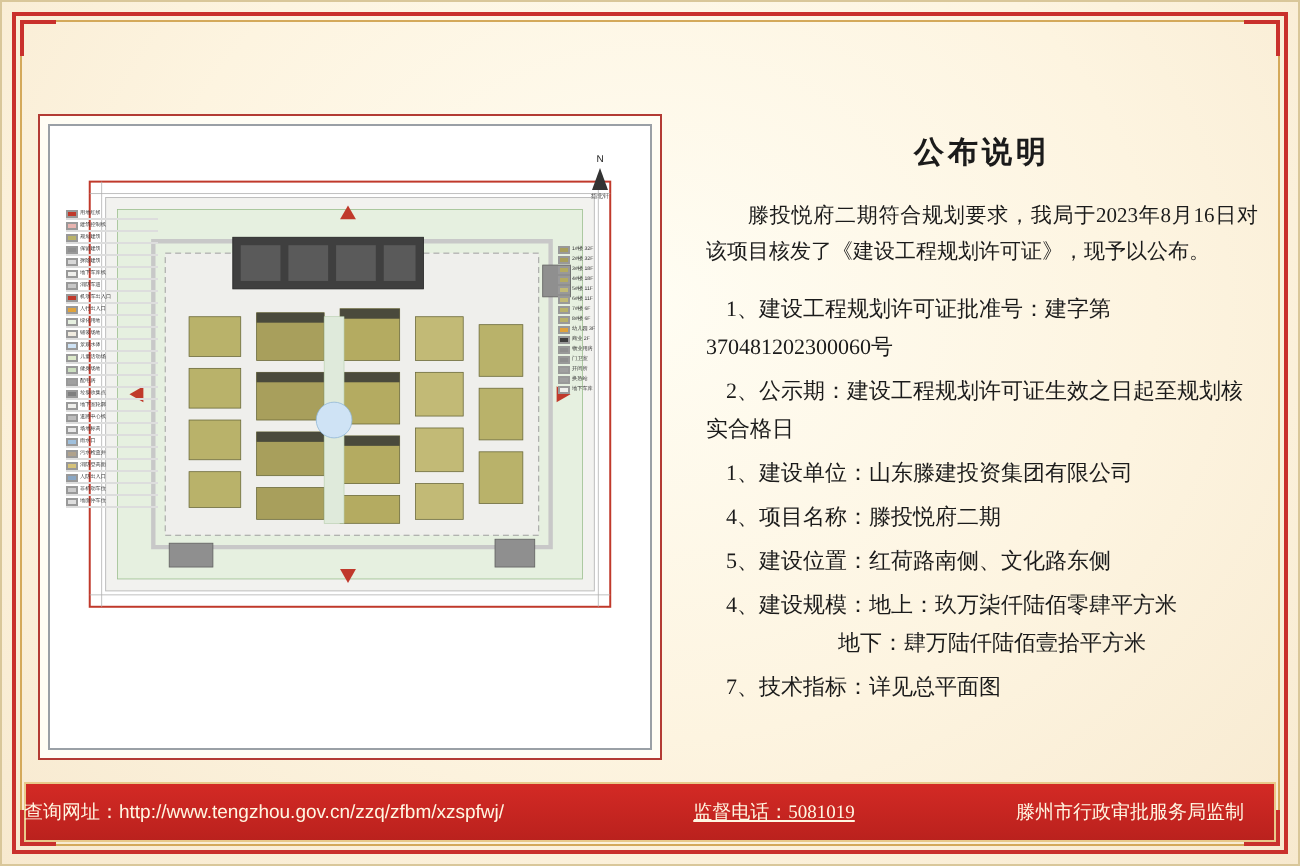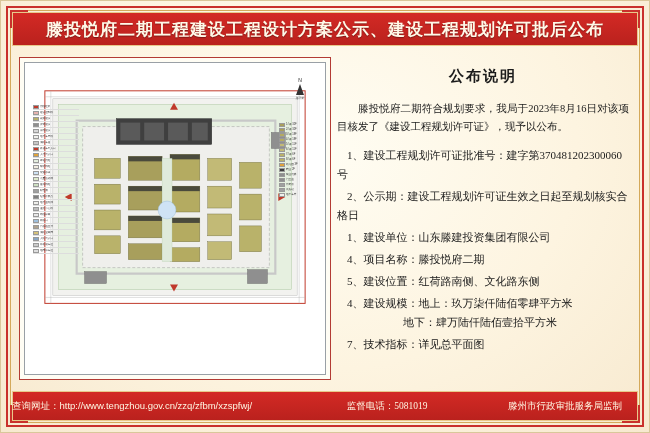--- a/index.html
+++ b/index.html
@@ -51,21 +51,21 @@
     font-weight:bold;
     letter-spacing:1px;
     white-space:nowrap;
     text-shadow:0 1px 1px rgba(0,0,0,.35);
   }
 
   
   .content{
     position:absolute;left:18px;top:56px;right:18px;bottom:52px;
     display:flex;
-    gap:0;
+    gap:16px;
   }
 
   
   .plan-wrap{
     width:312px;
     background:#fffdf4;
     border:1px solid #b33b34;
     box-sizing:border-box;
     position:relative;
     padding:4px;
@@ -157,39 +157,36 @@
   .footer{
     position:absolute;left:11px;right:11px;bottom:11px;height:30px;
     background:linear-gradient(180deg,#d42a25 0%,#b9211d 100%);
     box-shadow:inset 0 0 0 1px #e8c98a;
     display:flex;align-items:center;
     color:#fff6e2;
     font-size:9.5px;
     font-family:"Liberation Serif","DejaVu Serif",serif;
   }
   .footer .f-left{flex:0 0 300px;white-space:nowrap;}
-  .footer .f-mid{flex:0 0 150px;text-align:center;white-space:nowrap;}
+  .footer .f-mid{flex:0 0 150px;text-align:center;white-space:nowrap;text-decoration:underline;}
   .footer .f-right{flex:1;text-align:right;padding-right:16px;white-space:nowrap;}
   .footer .url{font-family:"Liberation Sans","DejaVu Sans",sans-serif;}
 </style>
 </head>
 <body>
 
 <div class="poster">
 
   <div class="frame-outer"></div>
   <div class="frame-inner"></div>
   <div class="corner tl"></div>
   <div class="corner tr"></div>
   <div class="corner bl"></div>
   <div class="corner br"></div>
 
-  <div class="title-band">
-    <div class="title">滕投悦府二期工程建设工程设计方案公示、建设工程规划许可批后公布</div>
-  </div>
 
   <div class="content">
 
     <div class="plan-wrap">
       <div class="plan-inner">
 
         <div class="plan-title">滕投悦府二期工程规划</div>
 
         <svg class="plan-svg" viewBox="0 0 302 260" preserveAspectRatio="none">
 

